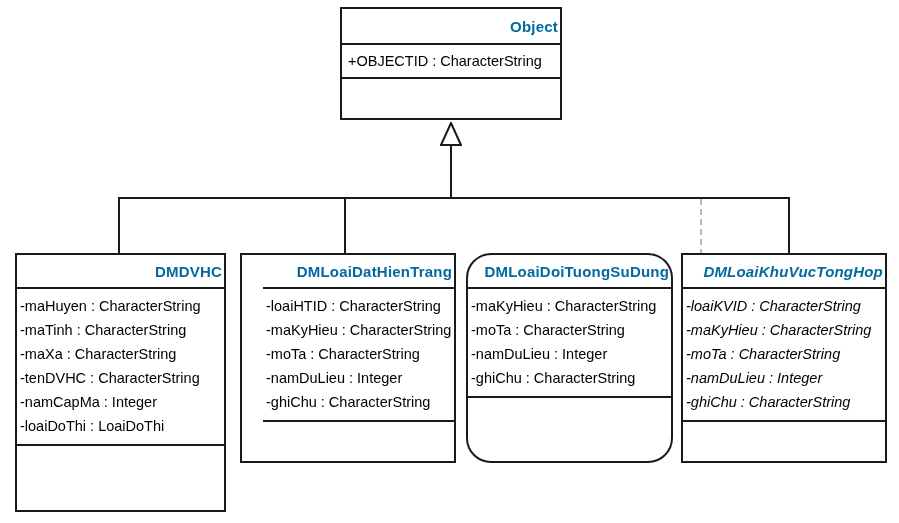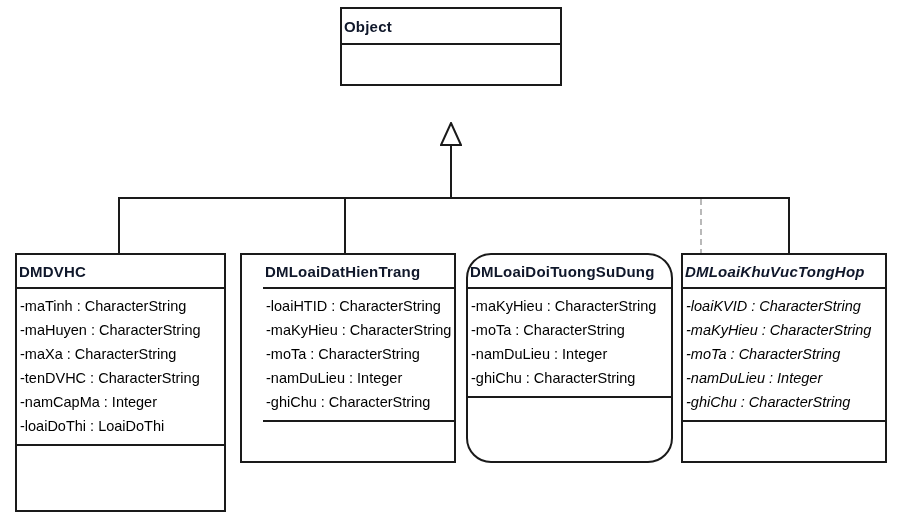--- a/index.html
+++ b/index.html
@@ -28,24 +28,24 @@
     box-sizing: border-box;
     background: #ffffff;
     border: 2px solid #1a1a1a;
     display: flex;
     flex-direction: column;
     z-index: 5;
   }
   .class-name {
     box-sizing: border-box;
     border-bottom: 2px solid #1a1a1a;
-    text-align: left;
+    text-align: right;
     font-weight: bold;
     font-size: 15px;
-    color: #0f172a;
+    color: #0369a1;
     letter-spacing: 0.2px;
     padding: 8px 2px 7px 2px;
     white-space: nowrap;
     overflow: hidden;
   }
   .class-attrs {
     box-sizing: border-box;
     border-bottom: 2px solid #1a1a1a;
     padding: 5px 0 6px 0;
     flex: 0 0 auto;
@@ -113,40 +113,43 @@
     z-index: 1;
   }
 </style>
 </head>
 <body>
 
 <div id="diagram">
 
   <div class="uml-class" id="class-object">
     <div class="class-name">Object</div>
+    <div class="class-attrs">
+      <div class="attr-row">+OBJECTID : CharacterString</div>
+    </div>
     <div class="class-ops"></div>
   </div>
 
   <div id="gen-arrow">
     <svg width="22" height="24" viewBox="0 0 22 24">
       <polygon points="11,1 21,23 1,23" fill="#ffffff" stroke="#1a1a1a" stroke-width="2"></polygon>
     </svg>
   </div>
   <div class="line v" id="gen-stem"></div>
   <div class="line h" id="gen-bus"></div>
   <div class="line v" id="drop-1"></div>
   <div class="line v" id="drop-2"></div>
   <div id="drop-3-faint"></div>
   <div class="line v" id="drop-4"></div>
 
   <div class="uml-class" id="class-dmdvhc">
     <div class="class-name">DMDVHC</div>
     <div class="class-attrs">
+      <div class="attr-row">-maHuyen : CharacterString</div>
       <div class="attr-row">-maTinh : CharacterString</div>
-      <div class="attr-row">-maHuyen : CharacterString</div>
       <div class="attr-row">-maXa : CharacterString</div>
       <div class="attr-row">-tenDVHC : CharacterString</div>
       <div class="attr-row">-namCapMa : Integer</div>
       <div class="attr-row">-loaiDoThi : LoaiDoThi</div>
     </div>
     <div class="class-ops"></div>
   </div>
 
   <div class="uml-class" id="class-dldht">
     <div class="class-name">DMLoaiDatHienTrang</div>

